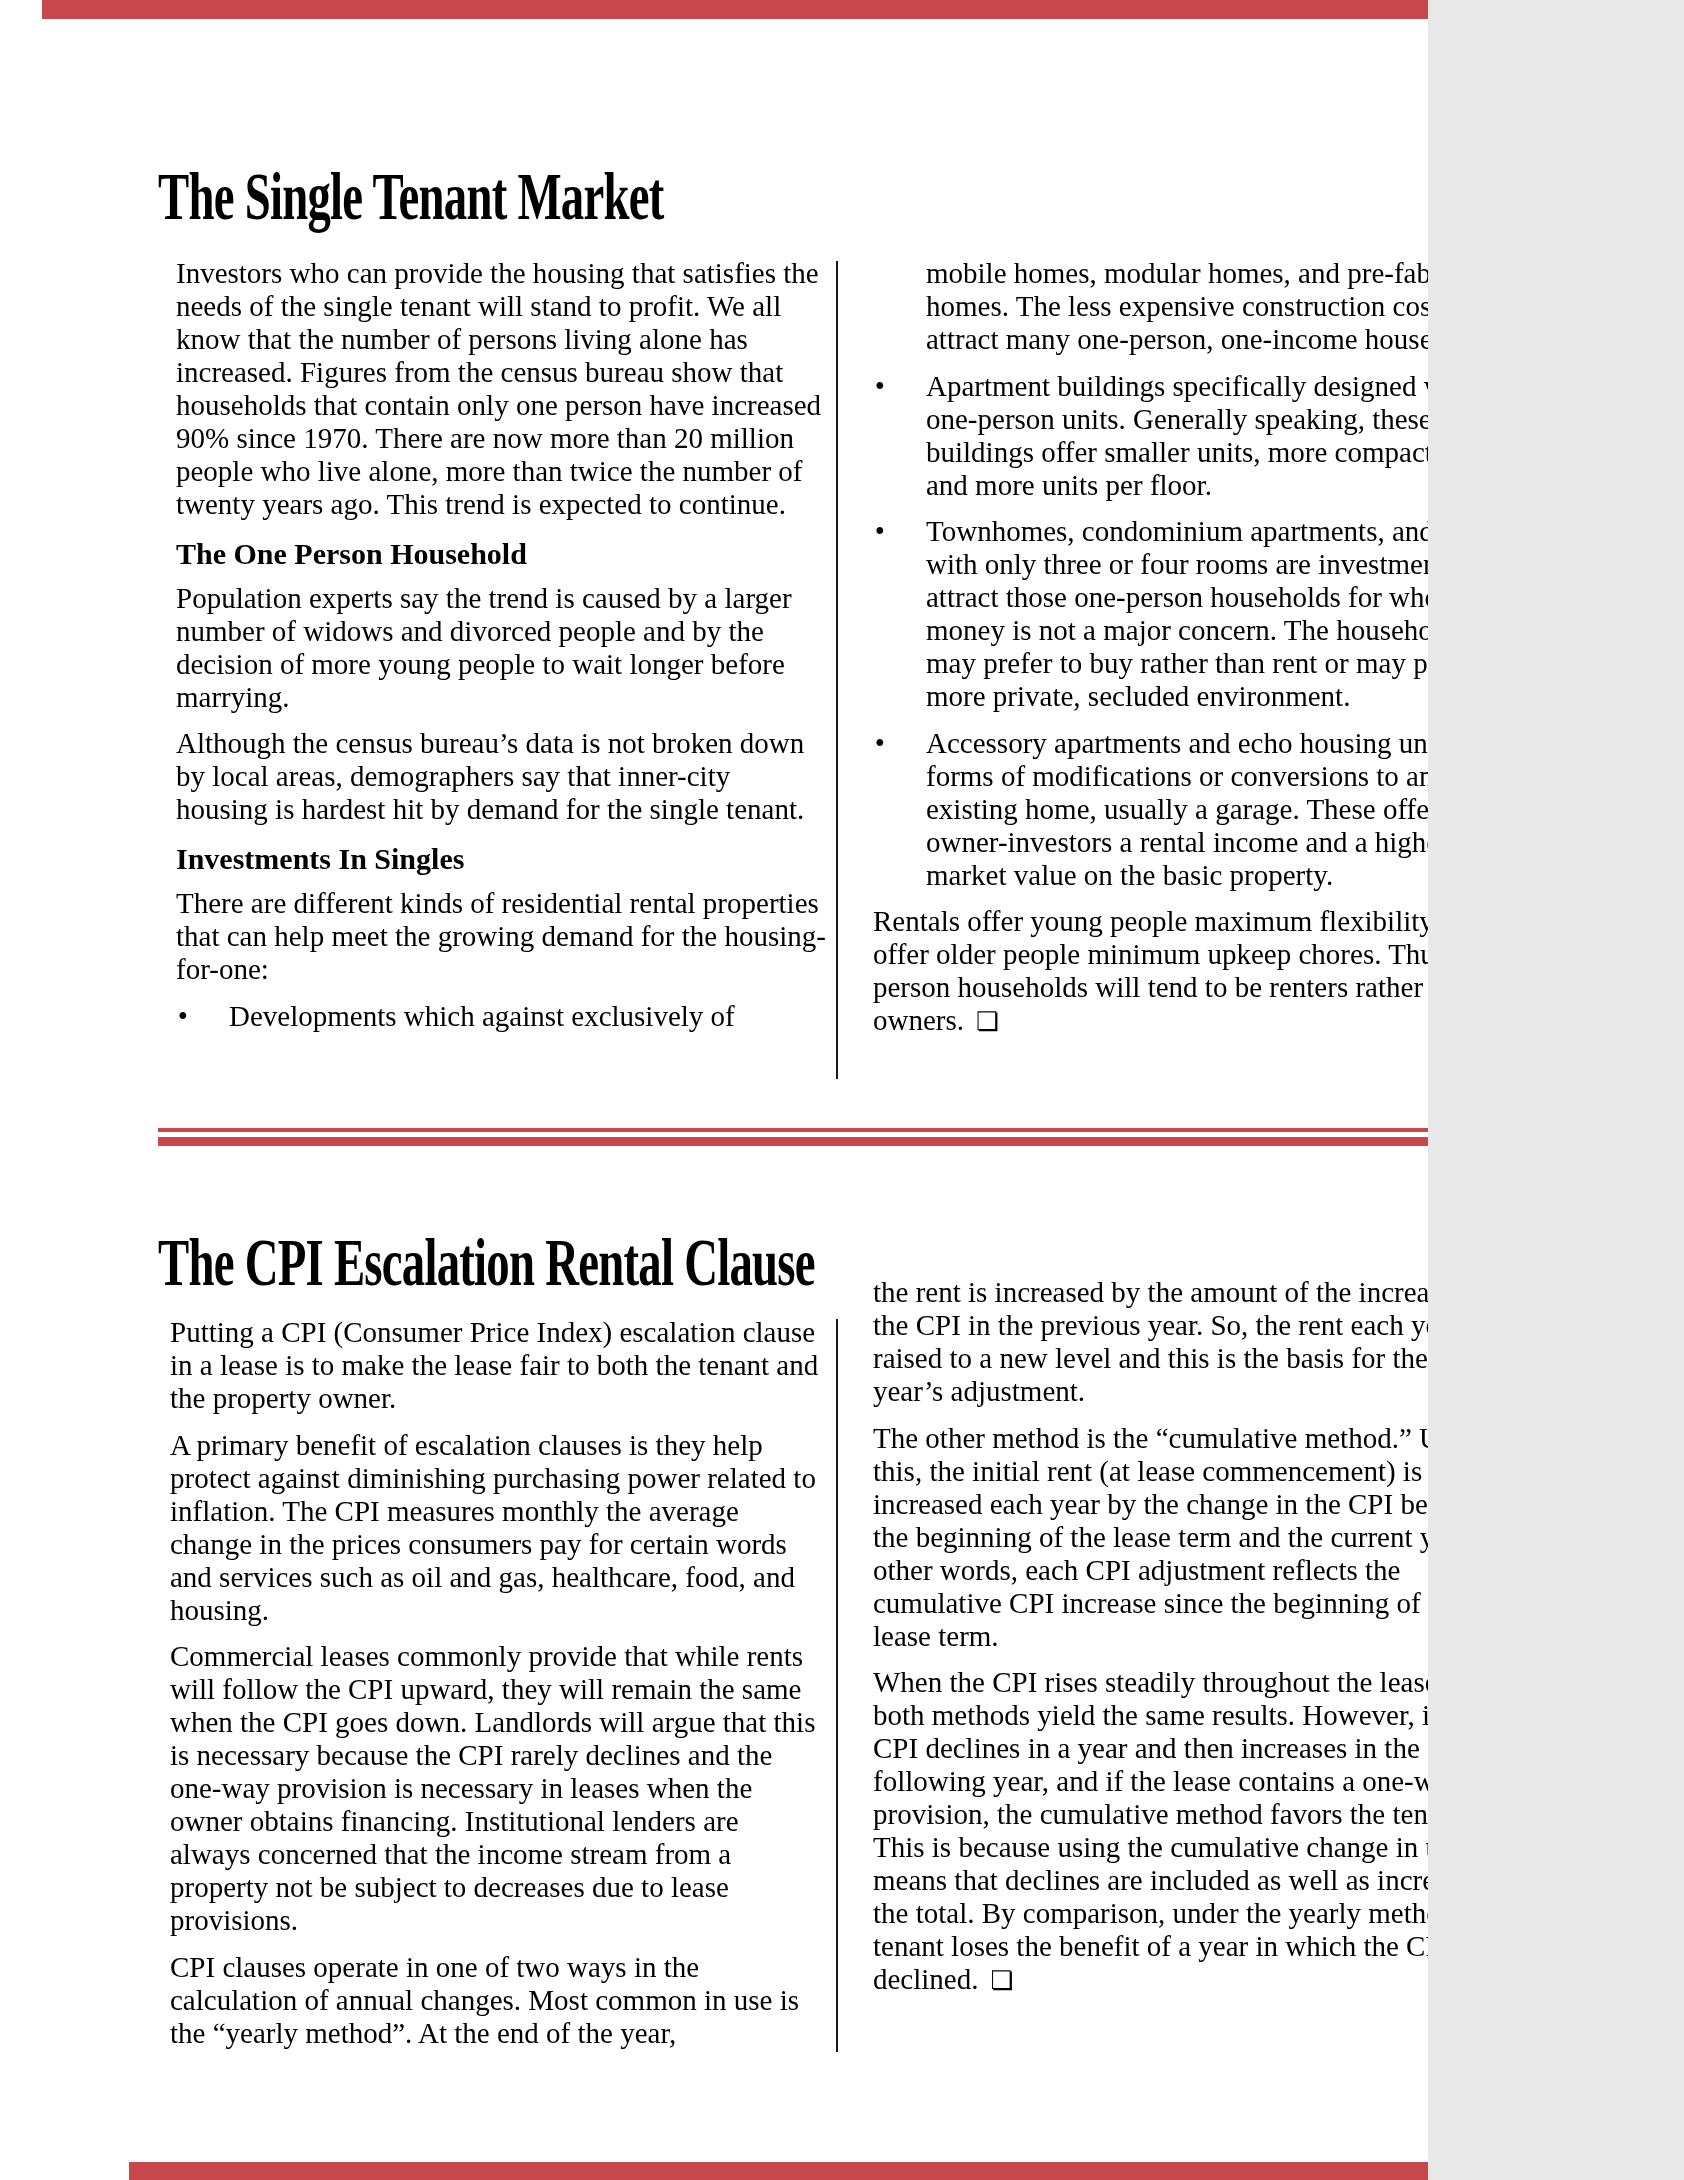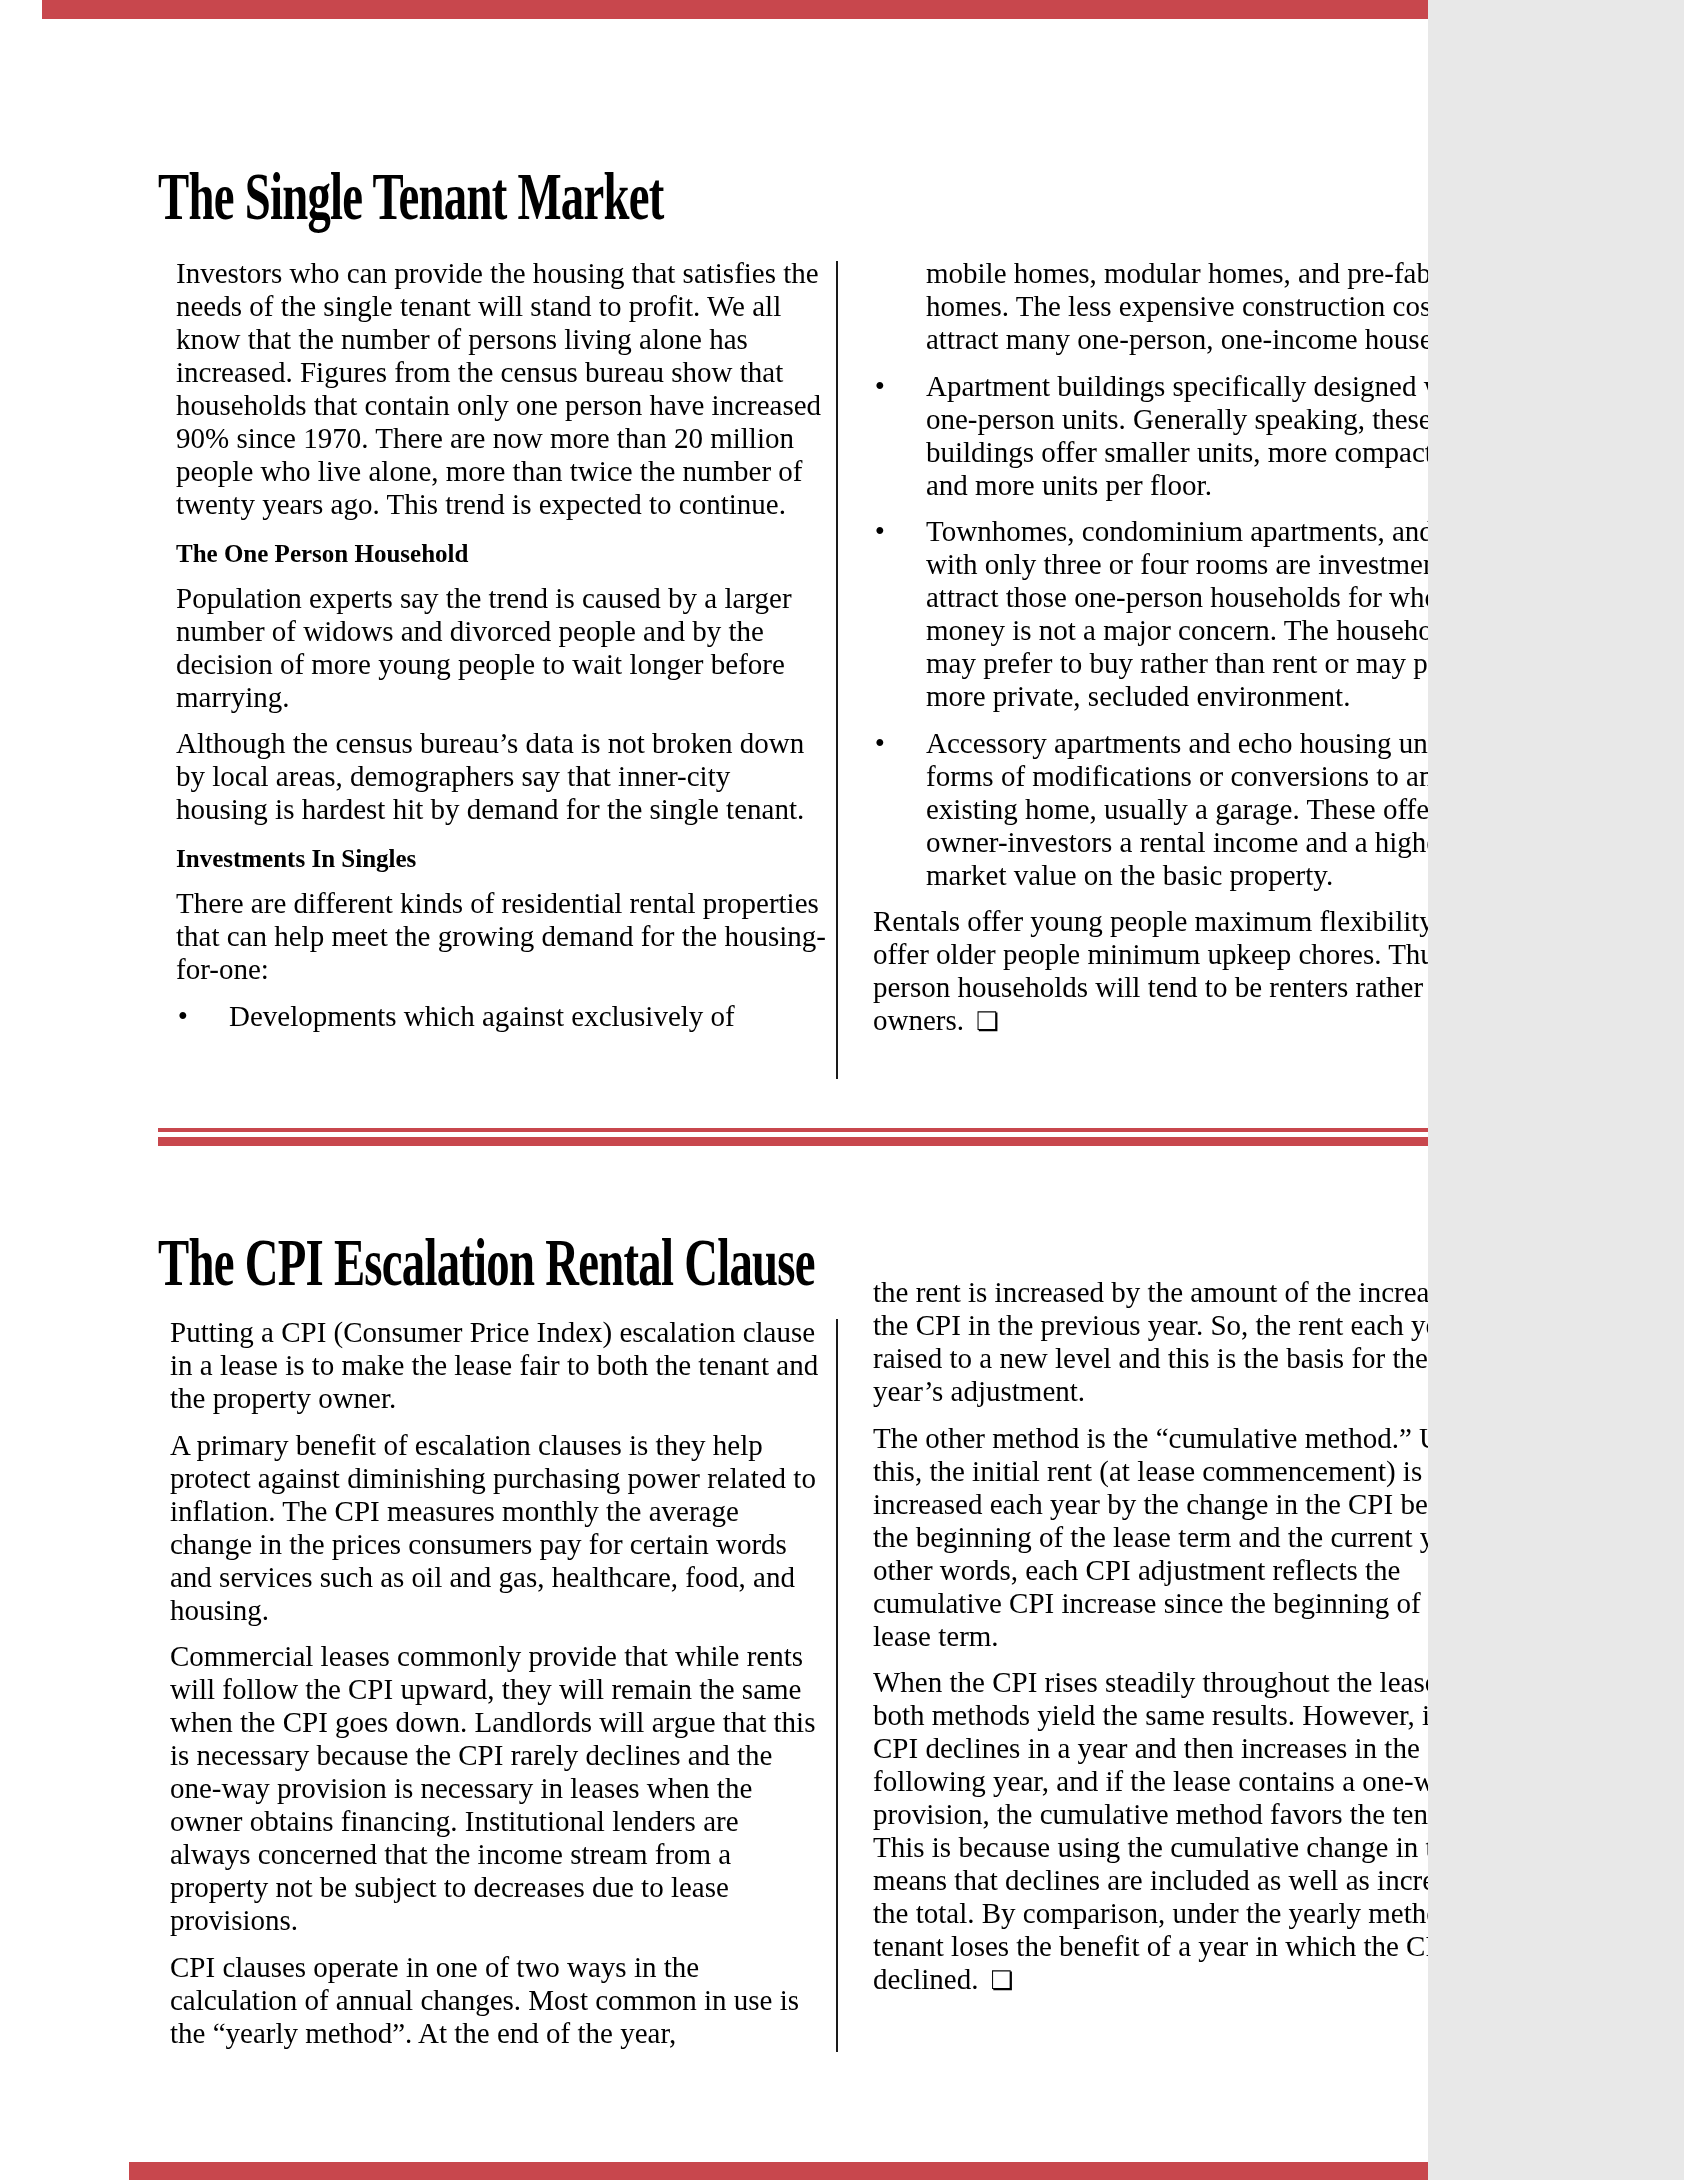--- a/index.html
+++ b/index.html
@@ -38,21 +38,21 @@
     font-size:29px;line-height:33px;
     text-align:left;
   }
   #a1-left {left:176px; top:257px;}
   #a1-right{left:873px;top:257px;}
   #a2-left {left:170px; top:1316px;}
   #a2-right{left:873px;top:1276px;}
 
   .col p{margin:0 0 13.6px 0;}
   .col .section-heading{
-    font-size:25px;line-height:37px;
+    font-size:30px;line-height:37px;
     font-weight:700;margin:5.1px 0 10.2px 0;
   }
   .bullet-item{position:relative;padding-left:53px;margin:0 0 13.6px 0;}
   .bullet-item .bullet-marker{position:absolute;left:1.7px;top:0;}
   .bullet-cont{padding-left:53px;margin:0 0 13.6px 0;}
   .end-mark{margin-left:12px;font-size:25.6px;}
 
   .vdivider{position:absolute;width:1.7px;background:var(--rule);}
   #divider-1{left:836px;top:261px;height:818px;}
   #divider-2{left:836px;top:1319px;height:733px;}

